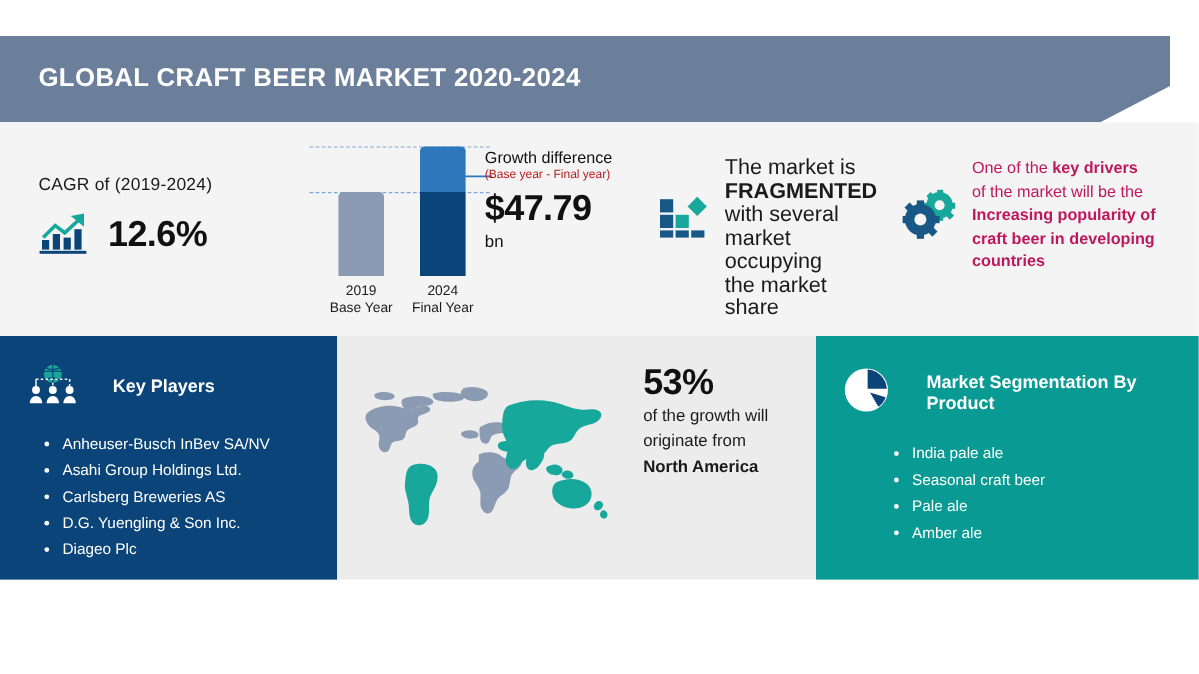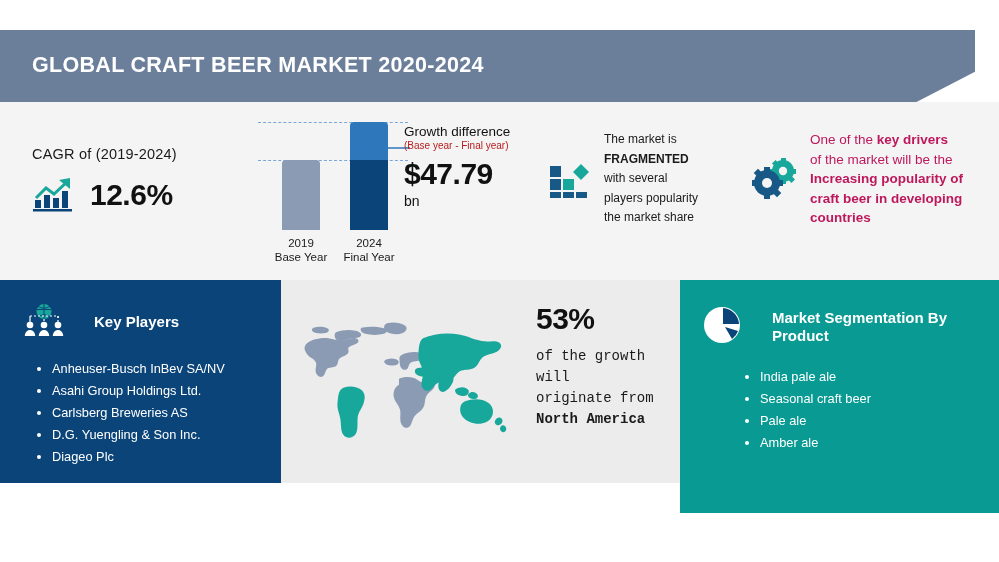--- a/index.html
+++ b/index.html
@@ -46,51 +46,51 @@
 
   .growth-txt{position:absolute;left:404px;top:22px;width:150px;}
   .gt-l1{font-size:13.5px;color:#111;white-space:nowrap;}
   .gt-l2{font-size:10px;color:#b91c1c;white-space:nowrap;margin-top:1px;}
   .gt-val{font-size:30px;font-weight:bold;color:#111;margin-top:6px;letter-spacing:-.5px;}
   .gt-bn{font-size:14px;color:#111;margin-top:2px;}
   .arrow-wrap{position:absolute;left:360px;top:38px;}
 
   
   .frag{position:absolute;left:548px;top:28px;width:200px;display:flex;}
-  .frag-txt{font-size:12px;color:#1a1a1a;line-height:19.5px;width:130px;margin-left:12px;}
+  .frag-txt{font-size:18px;color:#1a1a1a;line-height:19.5px;width:130px;margin-left:12px;}
   .frag-txt b{font-weight:bold;}
 
   
   .drivers{position:absolute;left:752px;top:28px;width:240px;display:flex;}
   .drv-txt{font-size:13.5px;color:#be185d;line-height:19.5px;width:185px;margin-left:10px;}
   .drv-txt b{font-weight:bold;}
   .gear-wrap{margin-top:28px;}
 
   
   .panels{position:absolute;left:0;top:280px;width:999px;height:203px;}
   .panel-players{position:absolute;left:0;top:0;width:281px;height:203px;background:#0b4478;}
   .panel-map{position:absolute;left:281px;top:0;width:399px;height:203px;background:#ececec;}
-  .panel-seg{position:absolute;left:680px;top:0;width:319px;height:233px;background:#099a93;}
+  .panel-seg{position:absolute;left:680px;top:0;width:319px;height:203px;background:#099a93;}
 
   .panel-head{display:flex;align-items:center;gap:16px;}
   .panel-title{color:#ffffff;font-weight:bold;font-size:15px;line-height:18px;}
   ul.plist{list-style:none;margin:0;padding:0;}
   ul.plist li{
     color:#ffffff;font-size:12.8px;line-height:22px;position:relative;padding-left:18px;
     white-space:nowrap;
   }
   ul.plist li:before{
     content:"";position:absolute;left:3px;top:9px;width:4px;height:4px;border-radius:50%;
     background:#ffffff;
   }
 
   .map-holder{position:absolute;left:16px;top:26px;width:225px;height:150px;}
   .map-txt{position:absolute;left:255px;top:22px;width:145px;}
   .map-pct{font-size:30px;font-weight:bold;color:#111;letter-spacing:-.5px;}
-  .map-desc{font-size:14px;color:#1a1a1a;line-height:21px;margin-top:10px;font-family:Liberation Mono, monospace;}
+  .map-desc{font-size:14px;color:#1a1a1a;line-height:21px;}
   .map-desc b{font-weight:bold;}
 
   
   .footer{position:absolute;left:0;top:483px;width:999px;height:79px;background:#ffffff;}
   .foot-line{position:absolute;left:0;top:25px;width:556px;height:1px;background:#d8d8d8;}
   .foot-row{position:absolute;left:590px;top:13px;display:flex;align-items:center;}
   .foot-count{font-size:15px;font-weight:bold;color:#222;}
   .foot-text{font-size:12px;color:#333;margin-left:8px;}
   .logo{display:flex;align-items:center;margin-left:18px;}
   .logo-tech{font-size:19px;font-weight:bold;color:#1a5fc4;letter-spacing:-.4px;}
@@ -167,21 +167,21 @@
           <rect x="15" y="23" width="11" height="11" fill="#18a79b"></rect>
           <rect x="15" y="36" width="11" height="6" fill="#175887"></rect>
           <rect x="28" y="36" width="11" height="6" fill="#175887"></rect>
           <polygon points="33,8 41,16 33,24 25,16" fill="#18a79b"></polygon>
         </svg>
       </span>
       <div class="frag-txt">
         <span>The market is</span><br>
         <b>FRAGMENTED</b><br>
         <span>with several</span><br>
-        <span>players popularity</span><br>
+        <span>market occupying</span><br>
         <span>the market share</span>
       </div>
     </div>
 
     <div class="drivers">
       <span class="gear-wrap">
         <svg width="48" height="42" viewBox="0 0 48 42">
           <g fill="#18a79b">
             <circle cx="31" cy="13" r="11"></circle>
             <rect x="29" y="0" width="5" height="5"></rect>

